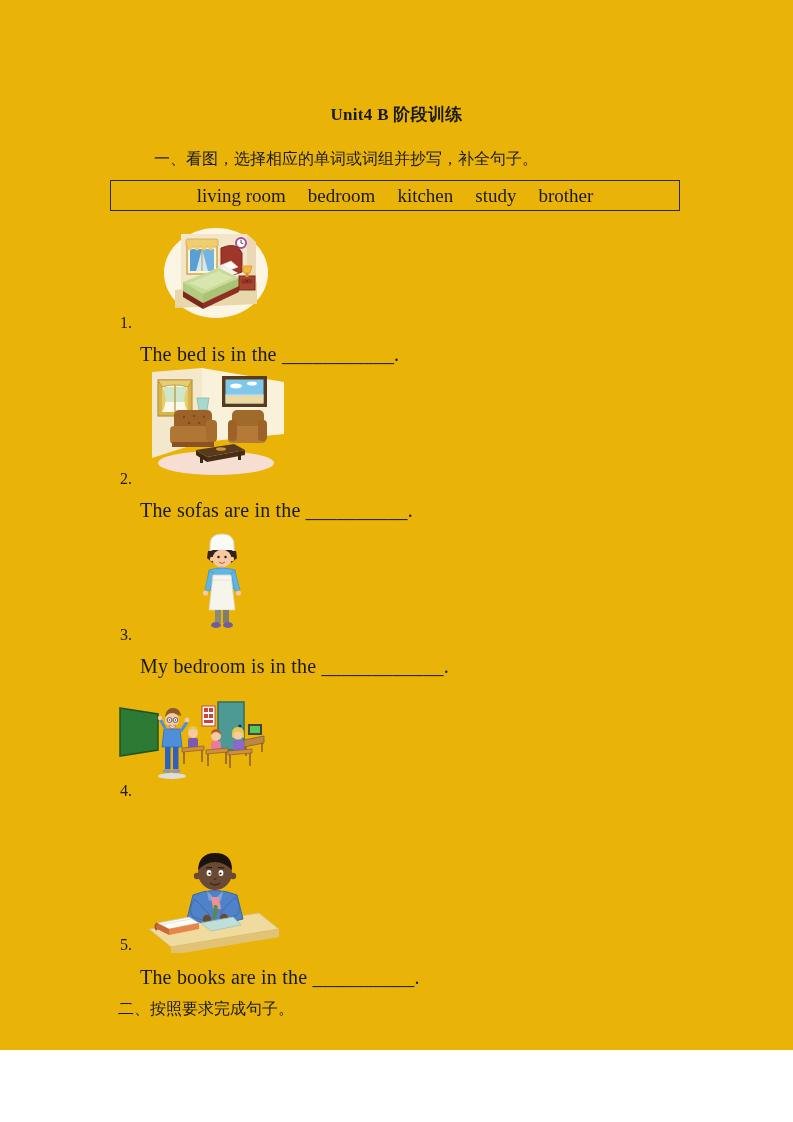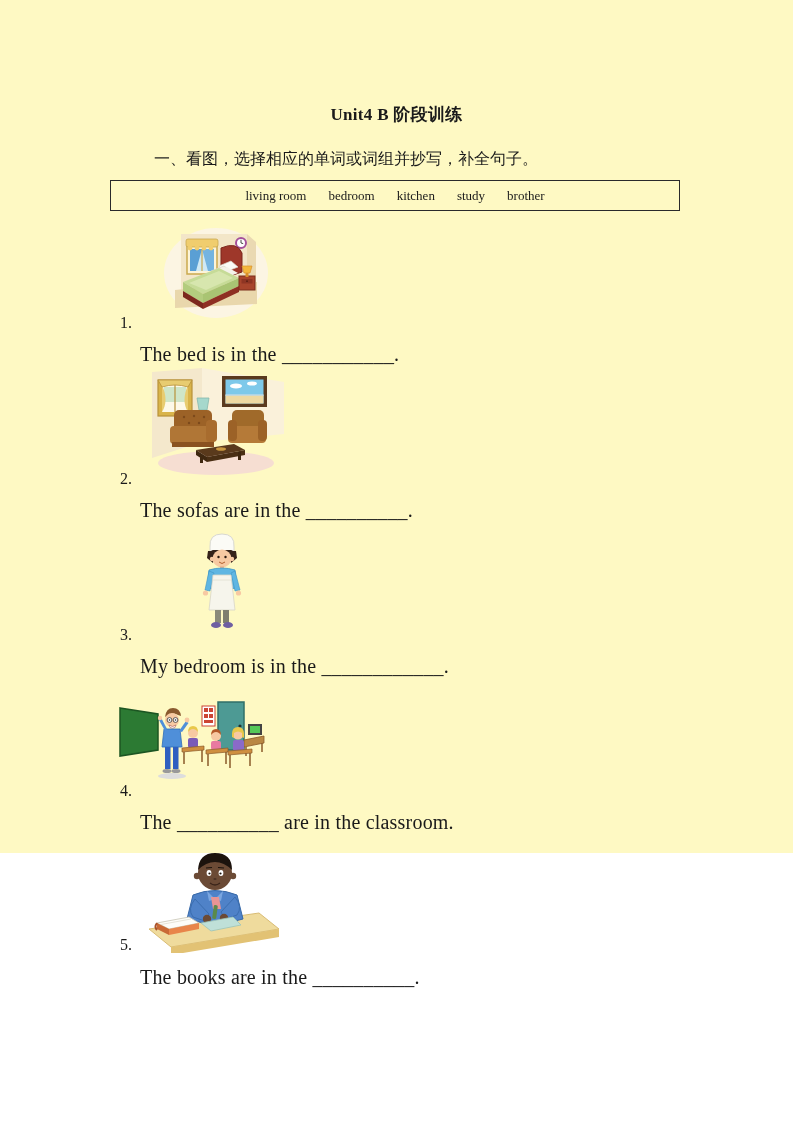--- a/index.html
+++ b/index.html
@@ -4,40 +4,40 @@
 <style>
   * { margin: 0; padding: 0; box-sizing: border-box; }
   html, body { background: #ffffff; }
   body {
     width: 793px; height: 1122px;
     font-family: "Liberation Serif", "DejaVu Serif", serif;
     color: #1a1a1a;
     position: relative;
     overflow: hidden;
   }
-  .page { position: relative; width: 793px; height: 853px; background: #fef9c3; }
+  .page { position: relative; width: 793px; height: 1050px; background: #eab308; }
 
   .title {
     position: absolute; top: 103px; left: 0; width: 100%;
     text-align: center; font-size: 17px; font-weight: bold;
     letter-spacing: 0.3px;
   }
   .sec-heading {
     position: absolute; left: 118px;
     font-size: 16px; white-space: nowrap;
   }
   .sec-one { top: 149px; margin-left: 36px; }
   .sec-two { top: 999px; }
 
   .word-bank {
     position: absolute; top: 180px; left: 110px;
     width: 570px; height: 31px;
     border: 1px solid #2a2a2a;
     display: flex; align-items: center; justify-content: center;
-    font-size: 13px;
+    font-size: 19px;
   }
   .word-bank .word { margin: 0 11px; white-space: nowrap; }
 
   .item-num { position: absolute; left: 120px; font-size: 16px; }
   .item-sentence { position: absolute; left: 140px; font-size: 20px; white-space: nowrap; letter-spacing: 0.2px; }
 
   .num-1 { top: 314px; }  .sent-1 { top: 343px; }
   .num-2 { top: 470px; }  .sent-2 { top: 499px; }
   .num-3 { top: 626px; }  .sent-3 { top: 655px; }
   .num-4 { top: 782px; }  .sent-4 { top: 811px; }
@@ -226,21 +226,20 @@
       <line x1="110" y1="54" x2="110" y2="66" stroke="#8a5a2a" stroke-width="1.5"></line>
       <circle cx="122" cy="36" r="5.5" fill="#f7c9a2"></circle>
       <path d="M116,36 q0,-7 6,-7 q6,0 6,7 l0,4 -2,-1 0,-4 q-4,-3 -8,0 l0,5 -2,-1 Z" fill="#e8c84a"></path>
       <rect x="117" y="42" width="11" height="11" rx="2" fill="#8a6ac8"></rect>
       <polygon points="112,53 136,51 136,55 112,57" fill="#cf8f3f" stroke="#8a5a2a" stroke-width="0.7"></polygon>
       <line x1="114" y1="57" x2="114" y2="70" stroke="#8a5a2a" stroke-width="1.5"></line>
       <line x1="134" y1="55" x2="134" y2="68" stroke="#8a5a2a" stroke-width="1.5"></line>
     </svg>
   </div>
   <div class="item-num num-4">4.</div>
-  <div class="item-sentence sent-4">The __________ are in the classroom.</div>
 
   <div class="item-image img-5">
     <svg width="134" height="110" viewBox="0 0 134 110">
       <polygon points="2,86 112,70 132,86 24,104" fill="#efdb9d" stroke="#d9bc74" stroke-width="1"></polygon>
       <polygon points="24,104 132,86 132,94 24,112" fill="#e2c274"></polygon>
       <circle cx="68" cy="30" r="17" fill="#6b4a35"></circle>
       <path d="M51,27 q1,-17 17,-17 q17,0 17,17 q-8,-8 -17,-8 q-9,0 -17,8 Z" fill="#1c130d"></path>
       <circle cx="50" cy="33" r="3.2" fill="#6b4a35"></circle>
       <circle cx="86" cy="33" r="3.2" fill="#6b4a35"></circle>
       <ellipse cx="62" cy="30" rx="2.4" ry="3" fill="#ffffff"></ellipse>
@@ -264,14 +263,15 @@
       <polygon points="10,80 42,74 52,80 22,86" fill="#fdfdf8" stroke="#c8c4b4" stroke-width="0.8"></polygon>
       <polygon points="10,80 22,86 22,92 10,86" fill="#c96a35"></polygon>
       <polygon points="22,86 52,80 52,86 22,92" fill="#e8854a"></polygon>
       <path d="M10,80 q-3,4 0,7" stroke="#a8522a" stroke-width="2" fill="none"></path>
       <line x1="14" y1="81.5" x2="44" y2="76" stroke="#dcd8c8" stroke-width="0.7"></line>
     </svg>
   </div>
   <div class="item-num num-5">5.</div>
   <div class="item-sentence sent-5">The books are in the __________.</div>
 
+  <div class="sec-heading sec-two">二、按照要求完成句子。</div>
 
 </div>
 
 </body></html>

